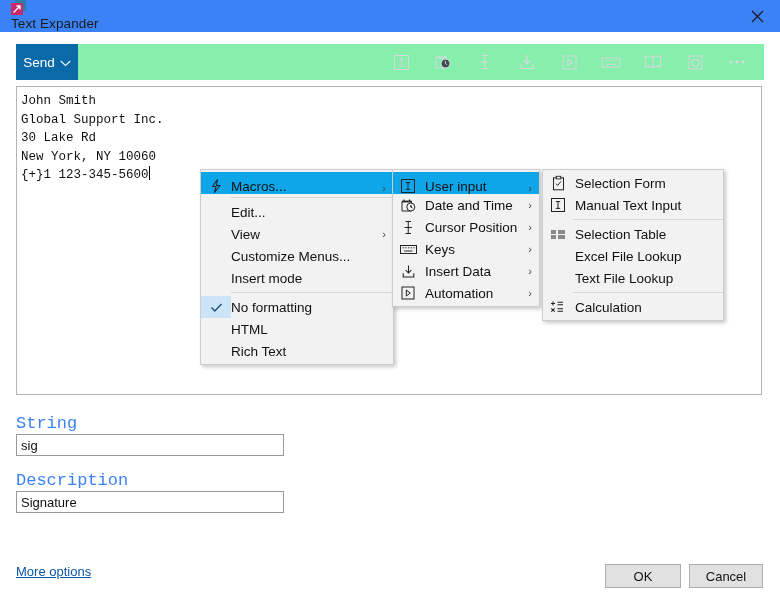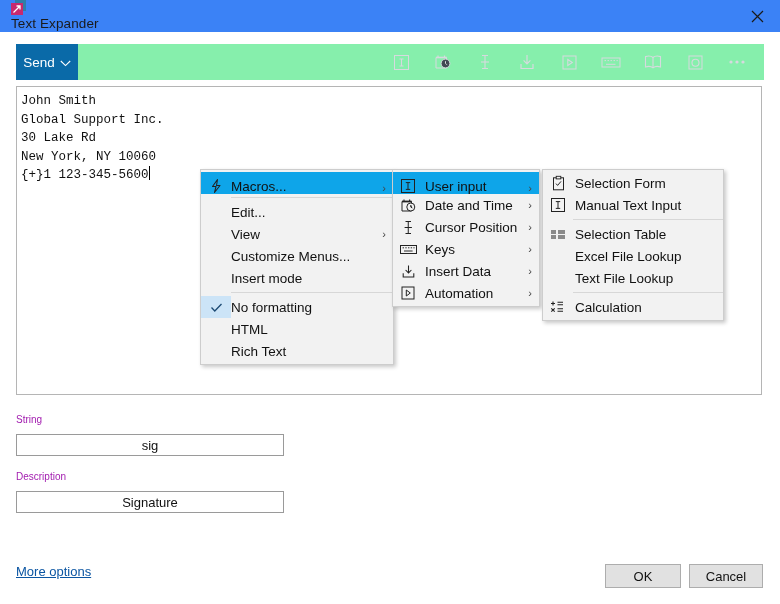--- a/index.html
+++ b/index.html
@@ -131,36 +131,36 @@
     display: inline-block;
     width: 1px;
     height: 14px;
     background: #000;
     vertical-align: -2px;
   }
 
   
   .field-label {
     position: absolute;
-    font-size: 10px;
-    color: #a21caf;
+    font-size: 17px;
+    color: #3b82f6;
+    font-family: Liberation Mono, monospace;
   }
   .field-input {
     position: absolute;
     height: 22px;
     border: 1px solid #9a9a9a;
     background: #ffffff;
     box-sizing: border-box;
     font-family: "Liberation Sans", sans-serif;
     font-size: 13px;
     color: #111;
     padding: 0 4px;
     line-height: 20px;
     outline: none;
-    text-align: center;
   }
 
   
   .more-options {
     position: absolute;
     left: 16px;
     top: 564px;
     font-size: 13px;
     color: #0b55a2;
     text-decoration: underline;

